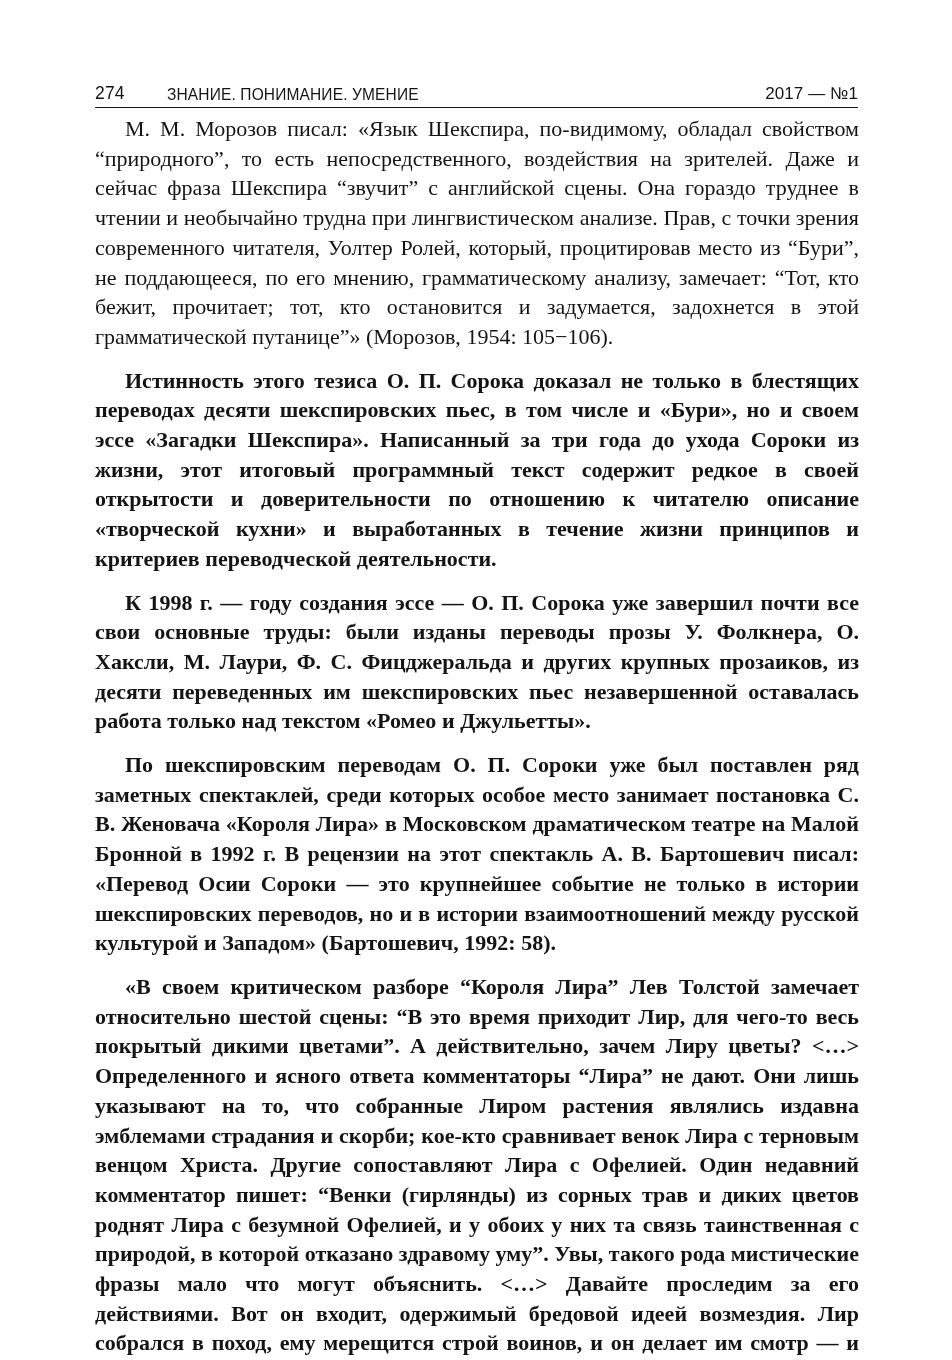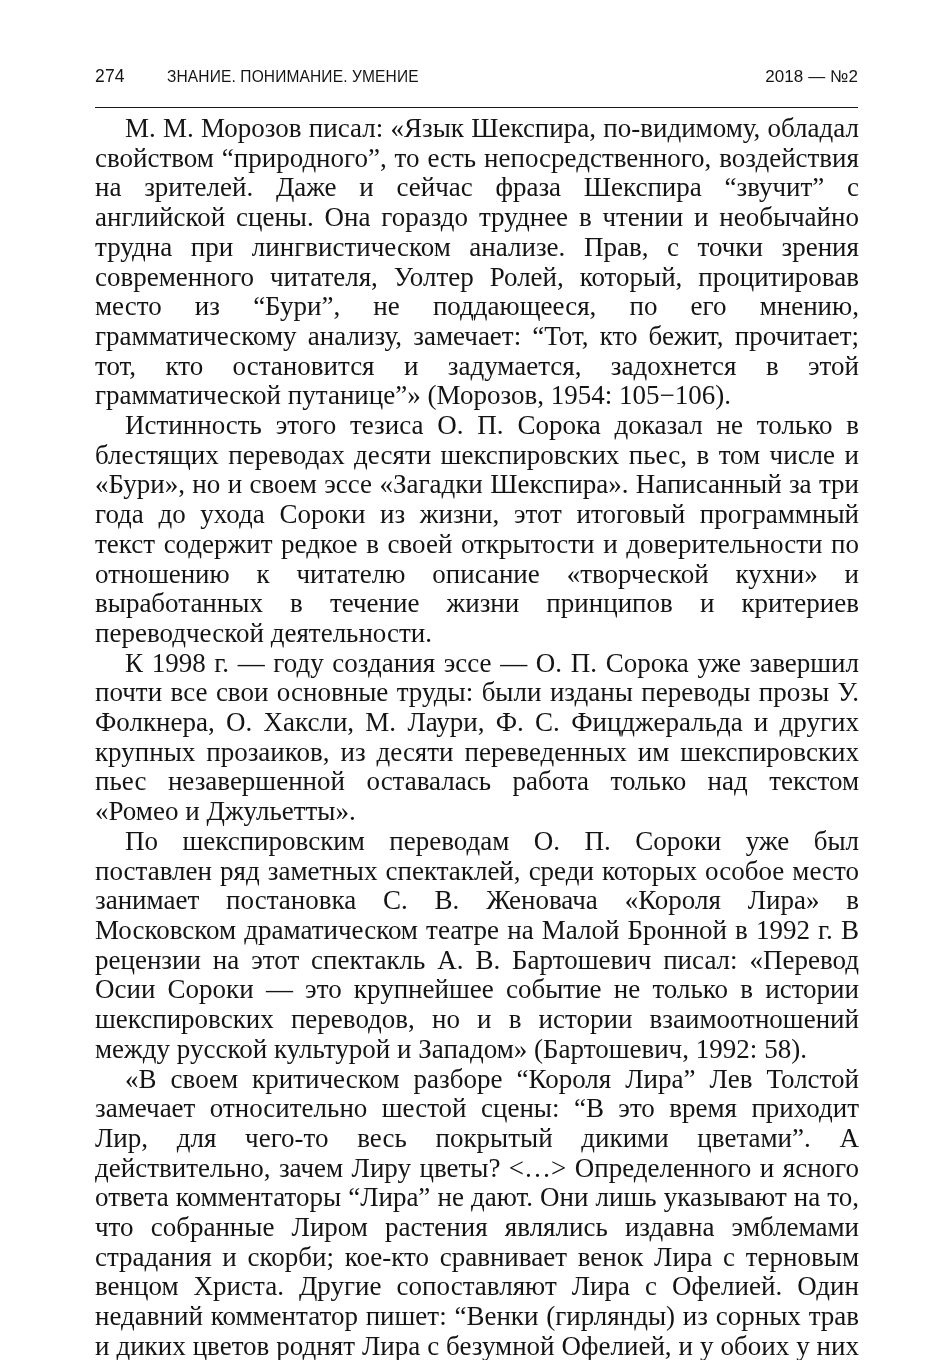--- a/index.html
+++ b/index.html
@@ -24,21 +24,21 @@
   }
 
   
   .running-head {
     position: absolute;
     left: 95px;
     top: 68px;
     width: 763px;
     height: 34px;
     display: flex;
-    align-items: flex-start;
+    align-items: flex-end;
     font-family: "Liberation Sans", "DejaVu Sans", sans-serif;
     border-bottom: 1.6px solid #1a1a1a;
     padding-bottom: 5px;
   }
   .rh-folio {
     font-size: 17.5px;
     letter-spacing: 0.2px;
     line-height: 1;
     width: 72px;
     flex: 0 0 72px;
@@ -65,38 +65,39 @@
     position: absolute;
     left: 95px;
     top: 114px;
     width: 764px;
   }
   .para {
     margin: 0;
     text-indent: 30px;
     text-align: justify;
     text-justify: inter-word;
-    font-size: 27px;
+    font-size: 22px;
     line-height: 29.7px;
     hyphens: manual;
     word-spacing: 0.1px;
   }
   .para + .para {
-    margin-top: 0;
+    margin-top: 14px;
+    font-weight: bold;
   }
 </style>
 </head>
 <body>
 
 <div class="page">
 
   <div class="running-head">
     <span class="rh-folio">274</span>
     <span class="rh-journal">ЗНАНИЕ. ПОНИМАНИЕ. УМЕНИЕ</span>
-    <span class="rh-issue">2018 — №2</span>
+    <span class="rh-issue">2017 — №1</span>
   </div>
 
   <div class="body-text">
     <p class="para">М. М. Морозов писал: «Язык Шекспира, по-видимому, обладал свойством “при­родного”, то есть непосредственного, воздействия на зрителей. Даже и сейчас фраза Шекспира “звучит” с английской сцены. Она гораздо труднее в чтении и необычайно трудна при лингвистическом анализе. Прав, с точки зрения современного читате­ля, Уолтер Ролей, который, процитировав место из “Бури”, не поддающееся, по его мнению, грамматическому анализу, замечает: “Тот, кто бежит, прочитает; тот, кто ос­тановится и задумается, задохнется в этой грамматической путанице”» (Морозов, 1954: 105−106).</p>
     <p class="para">Истинность этого тезиса О. П. Сорока доказал не только в блестящих переводах десяти шекспировских пьес, в том числе и «Бури», но и своем эссе «Загадки Шекспи­ра». Написанный за три года до ухода Сороки из жизни, этот итоговый программный текст содержит редкое в своей открытости и доверительности по отношению к чи­тателю описание «творческой кухни» и выработанных в течение жизни принципов и критериев переводческой деятельности.</p>
     <p class="para">К 1998 г. — году создания эссе — О. П. Сорока уже завершил почти все свои ос­новные труды: были изданы переводы прозы У. Фолкнера, О. Хаксли, М. Лаури, Ф. С. Фицджеральда и других крупных прозаиков, из десяти переведенных им шекс­пировских пьес незавершенной оставалась работа только над текстом «Ромео и Джу­льетты».</p>
     <p class="para">По шекспировским переводам О. П. Сороки уже был поставлен ряд заметных спектаклей, среди которых особое место занимает постановка С. В. Женовача «Коро­ля Лира» в Московском драматическом театре на Малой Бронной в 1992 г. В рецен­зии на этот спектакль А. В. Бартошевич писал: «Перевод Осии Сороки — это круп­нейшее событие не только в истории шекспировских переводов, но и в истории взаи­моотношений между русской культурой и Западом» (Бартошевич, 1992: 58).</p>
     <p class="para">«В своем критическом разборе “Короля Лира” Лев Толстой замечает относитель­но шестой сцены: “В это время приходит Лир, для чего-то весь покрытый дикими цве­тами”. А действительно, зачем Лиру цветы? &lt;…&gt; Определенного и ясного ответа ком­ментаторы “Лира” не дают. Они лишь указывают на то, что собранные Лиром расте­ния являлись издавна эмблемами страдания и скорби; кое-кто сравнивает венок Лира с терновым венцом Христа. Другие сопоставляют Лира с Офелией. Один недавний комментатор пишет: “Венки (гирлянды) из сорных трав и диких цветов роднят Лира с безумной Офелией, и у обоих у них та связь таинственная с природой, в которой от­казано здравому уму”. Увы, такого рода мистические фразы мало что могут объяс­нить. &lt;…&gt; Давайте проследим за его действиями. Вот он входит, одержимый бредо­вой идеей возмездия. Лир собрался в поход, ему мерещится строй воинов, и он дела­ет им смотр — и платит жалованье рекрутам. &lt;…&gt; Так что же за деньги приносит Лир с собой? Входя на сцену, Лир говорит: “Нет, я волен чеканить монету — я король!” И следующая его фраза, если перевести буквально, звучит так: “Природа в этом отно­шенье выше искусства”. &lt;…&gt; А не имеет ли в виду Лир попросту то, что самому искус­ному чеканщику так не вычеканить монету, как природа чеканит листья, цветы, плоды растений, — что природа лучше всякого чекана? &lt;…&gt; Он задумал, набрав армию, ид­ти на дочерей походом. Но где взять деньги, чтобы платить солдатам? И в помутнен­ном сознании рождается мысль платить цветами, листьями — употребить, по есенин-</p>
   </div>
 

